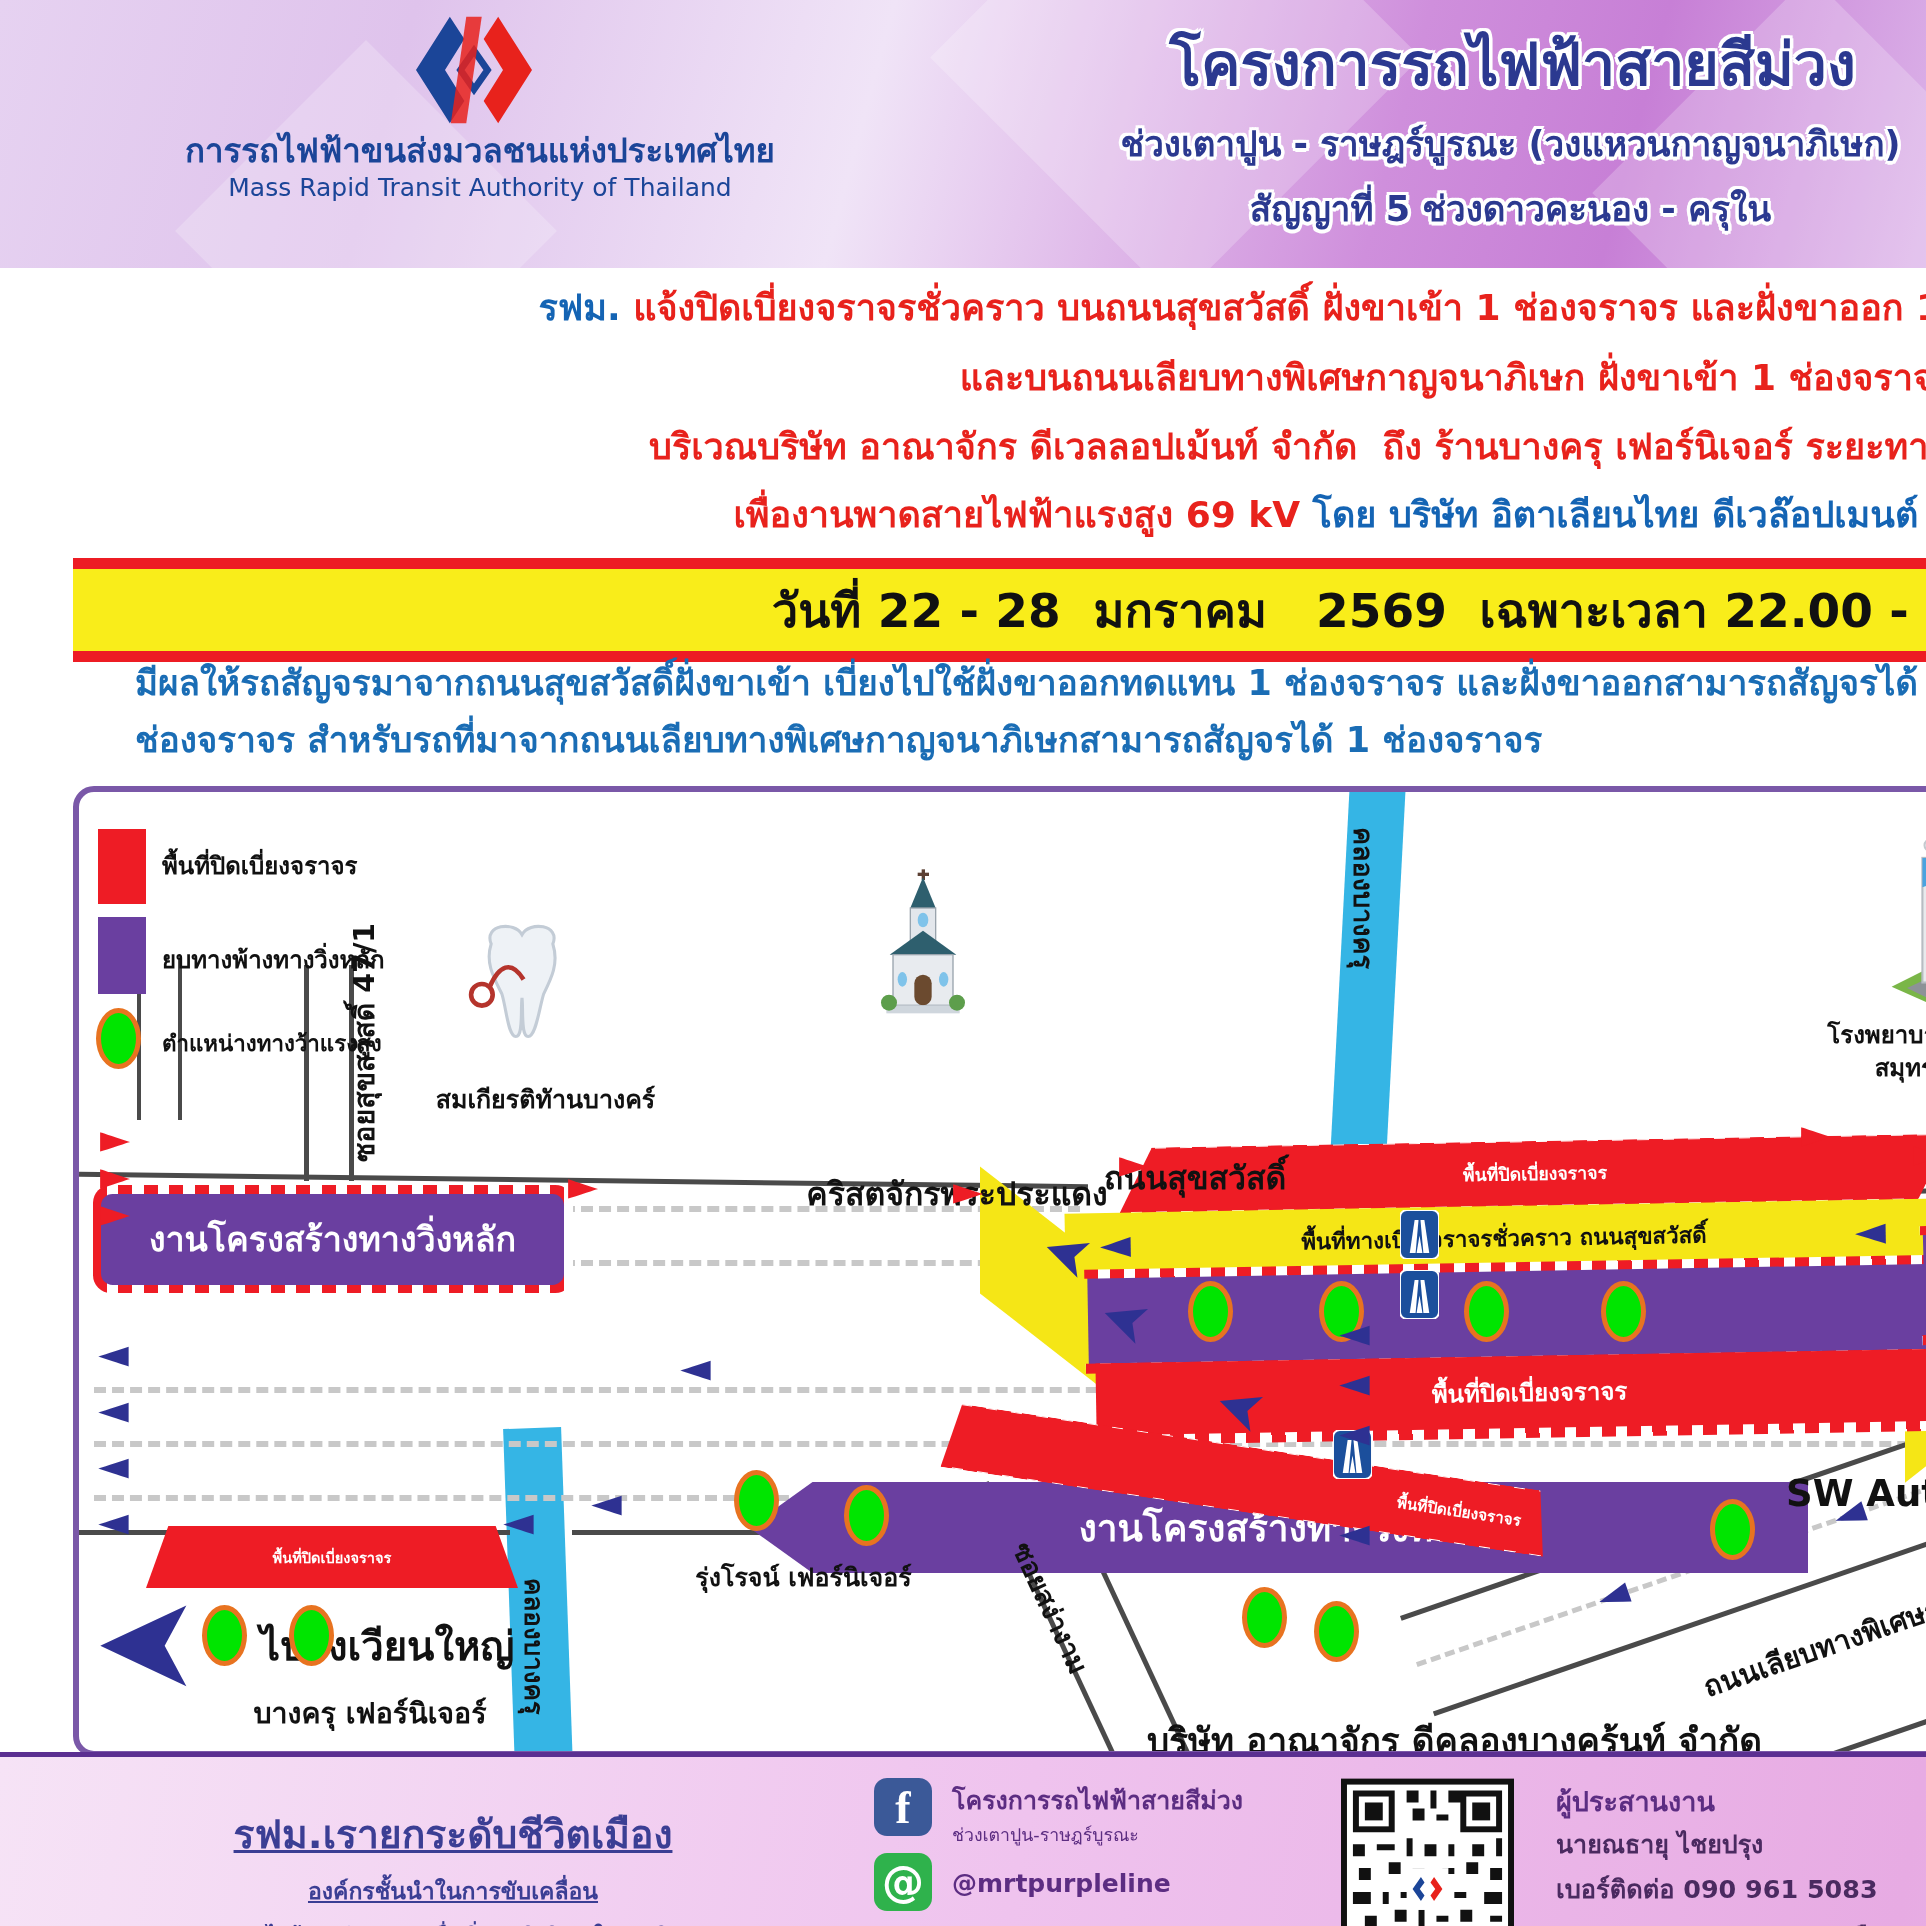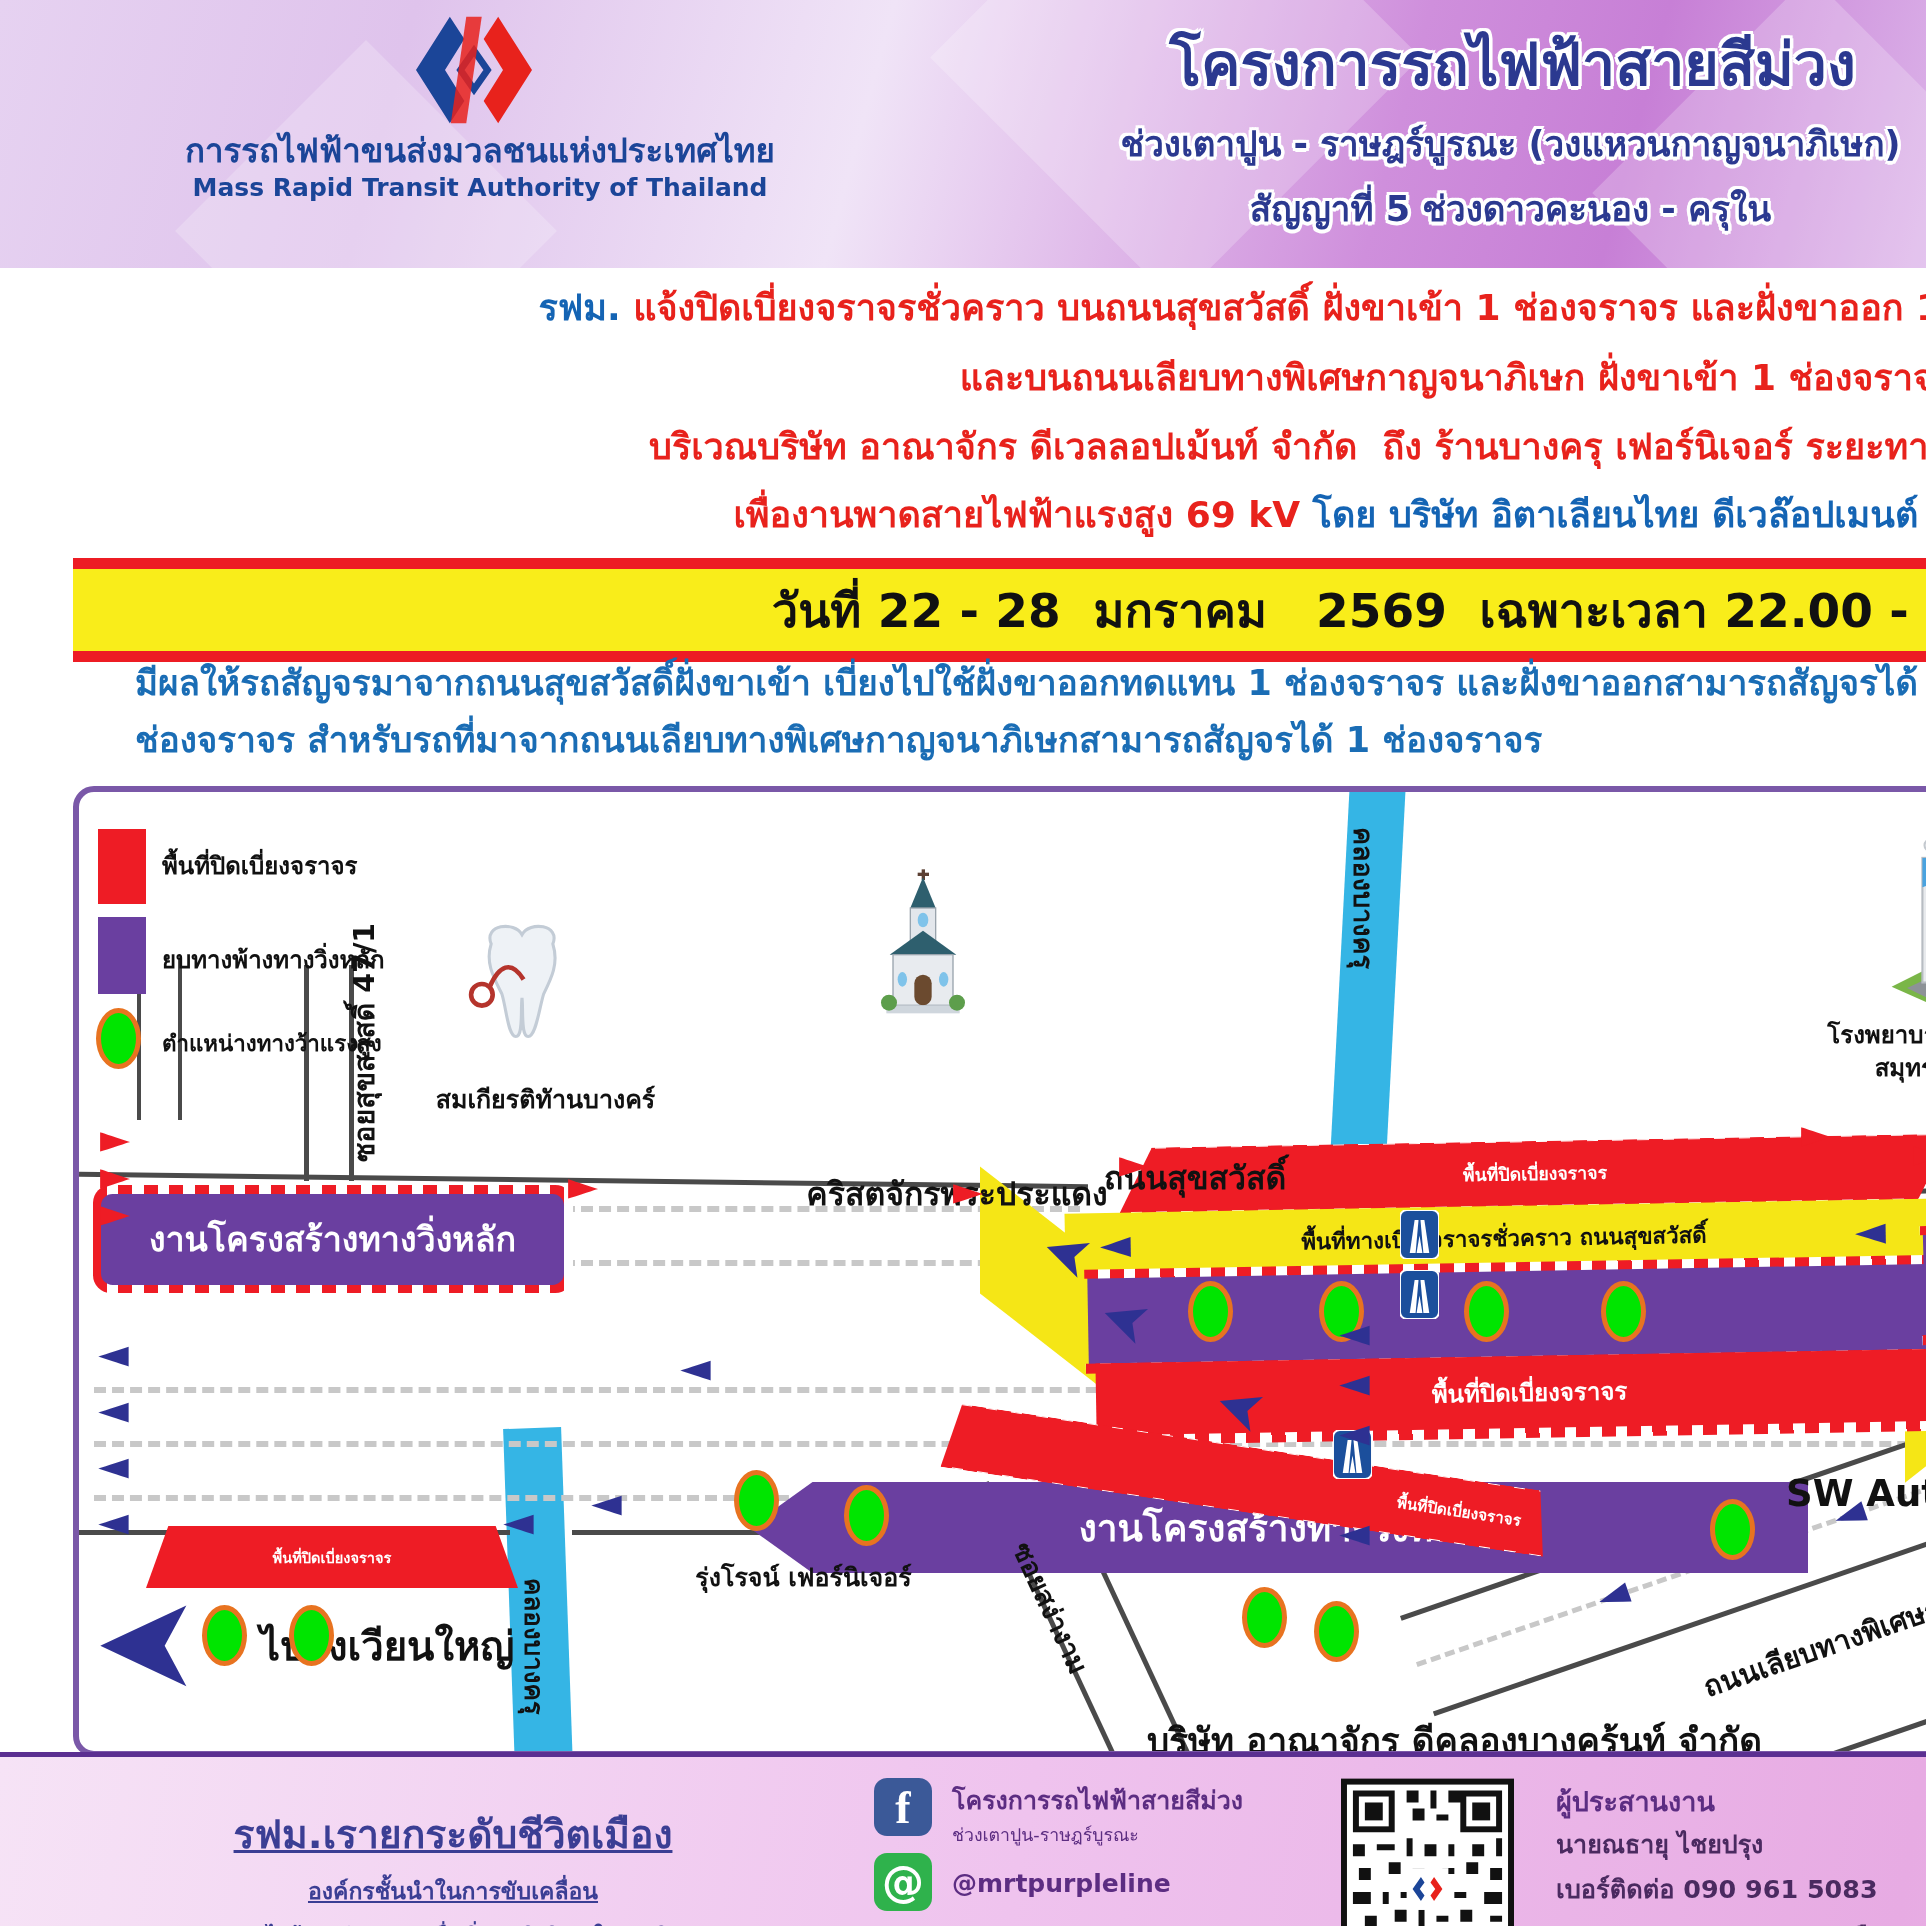--- a/index.html
+++ b/index.html
@@ -7,21 +7,21 @@
   #canvas{position:relative;width:2913px;height:2047px;background:#fff;overflow:hidden;}
   .abs{position:absolute;}
 
   
   #header{position:absolute;left:0;top:0;width:2913px;height:268px;
     background:linear-gradient(105deg,#e6d2f1 0%,#dfc3ec 14%,#f0e4f7 30%,#cf8fdc 48%,#c77fd6 56%,#e6cdf2 72%,#d7b0e6 100%);}
   .hdr-diamond{position:absolute;background:rgba(255,255,255,.22);transform:rotate(45deg);}
   #agency-th{position:absolute;left:85px;top:124px;width:790px;text-align:center;
     font-size:33px;font-weight:bold;color:#1b4598;}
   #agency-en{position:absolute;left:85px;top:173px;width:790px;text-align:center;
-    font-size:25px;font-weight:bold;color:#1b4598;}
+    font-size:25px;font-weight:normal;color:#1b4598;}
   .title-outline{text-shadow:-2.7px -2.7px 0 #fff,2.7px -2.7px 0 #fff,-2.7px 2.7px 0 #fff,2.7px 2.7px 0 #fff,0 3.5px 0 #fff,0 -3.5px 0 #fff,3.5px 0 0 #fff,-3.5px 0 0 #fff;}
   #proj-title{position:absolute;left:1079px;top:17.3px;width:867px;text-align:center;
     font-size:59px;font-weight:bold;color:#2b3990;}
   #proj-sub{position:absolute;left:971px;top:116px;width:1079px;text-align:center;
     font-size:35px;font-weight:bold;color:#2b3990;}
   #proj-contract{position:absolute;left:1048px;top:181px;width:925px;text-align:center;
     font-size:35px;font-weight:bold;color:#2b3990;}
 
   
   .ann{position:absolute;left:0;width:2913px;text-align:center;font-weight:bold;font-size:36px;
@@ -324,20 +324,21 @@
     <span class="ar ar-blue" style="left:1260px;top:570px;">◄</span>
     <span class="ar ar-blue" style="left:1260px;top:620px;">◄</span>
     <span class="ar ar-blue" style="left:1260px;top:720px;">◄</span>
 
     <span class="bigar" style="left:963px;top:435px;font-size:58px;color:#2e3192;transform:rotate(200deg);">➤</span>
     <span class="bigar" style="left:1021px;top:501px;font-size:58px;color:#2e3192;transform:rotate(200deg);">➤</span>
     <span class="bigar" style="left:1136px;top:589px;font-size:58px;color:#2e3192;transform:rotate(200deg);">➤</span>
 
     <div class="maplabel" style="left:1707px;top:680px;font-size:37px;">SW Autotrade</div>
 
+    <div class="maplabel" style="left:89px;top:898px;width:404px;text-align:center;font-size:28.5px;">บางครุ เฟอร์นิเจอร์</div>
     <div class="maplabel" style="left:532px;top:765px;width:385px;text-align:center;font-size:25px;">รุ่งโรจน์ เฟอร์นิเจอร์</div>
     <span class="bigar" style="left:15.4px;top:794px;font-size:127px;color:#2e3192;transform:rotate(180deg);">➤</span>
     <div class="maplabel" style="left:181px;top:822px;font-size:40px;">ไปวงเวียนใหญ่</div>
     <div class="vlabel" style="left:961px;top:743px;font-size:27px;transform:rotate(65deg);transform-origin:left top;">ซอยสง่างาม</div>
     <div class="maplabel" style="left:952px;top:921px;width:847px;text-align:center;font-size:35px;">บริษัท อาณาจักร ดีคลองบางคร้นท์ จำกัด</div>
 
   </div>
 
   <div id="footer-rule"></div>
   <div id="footer">

